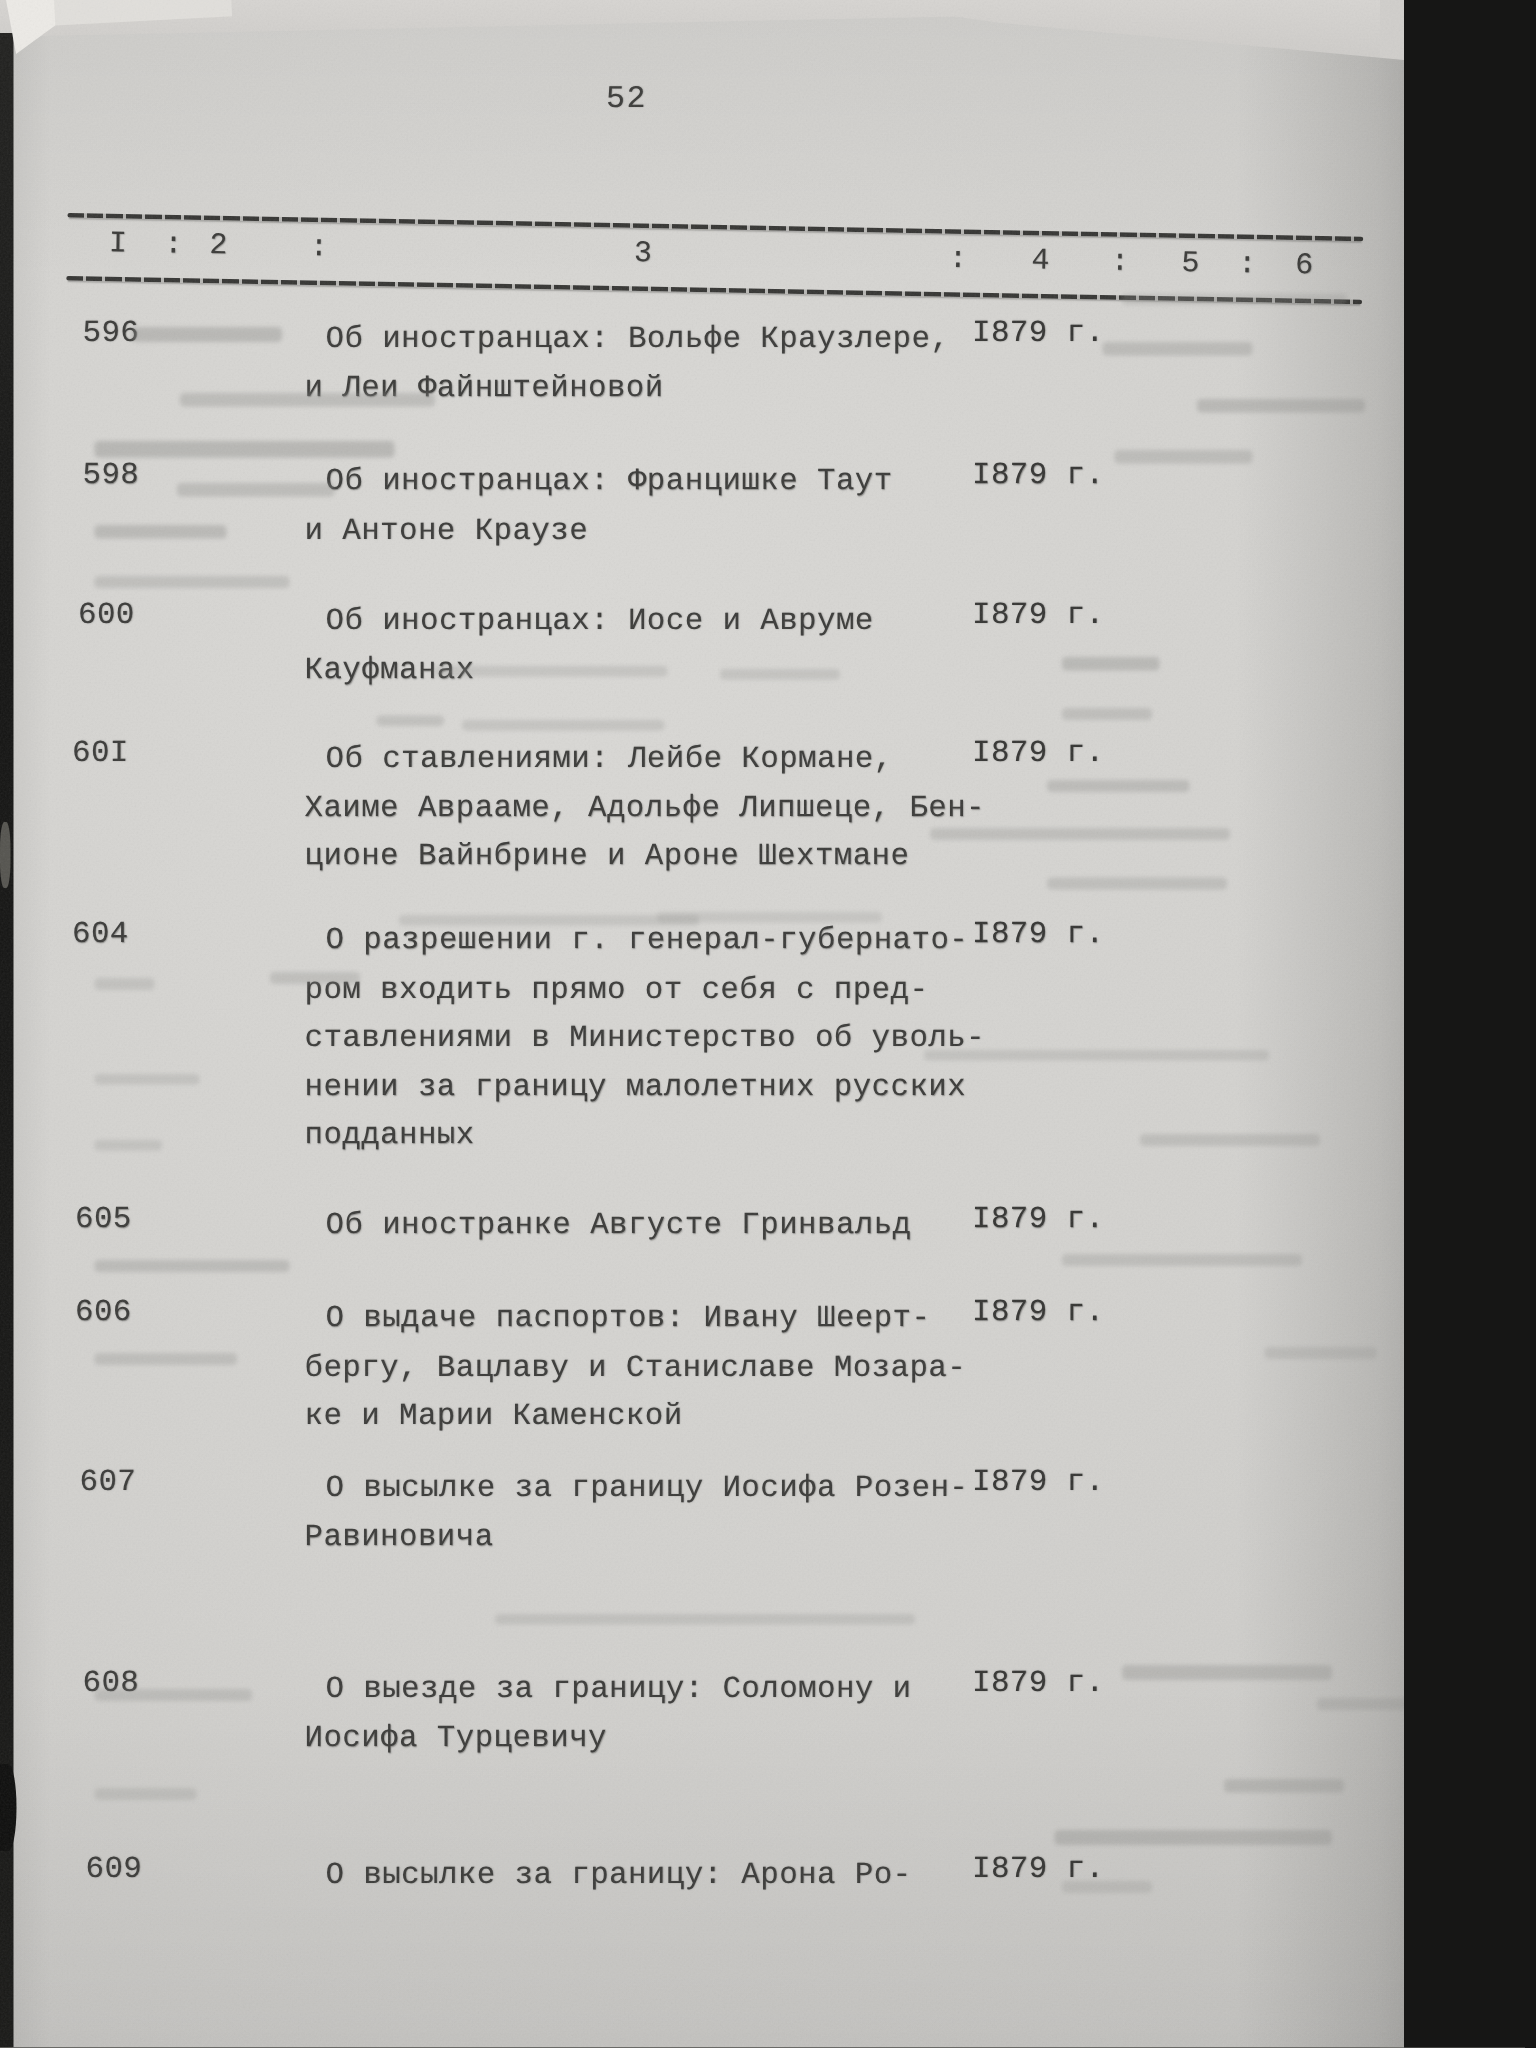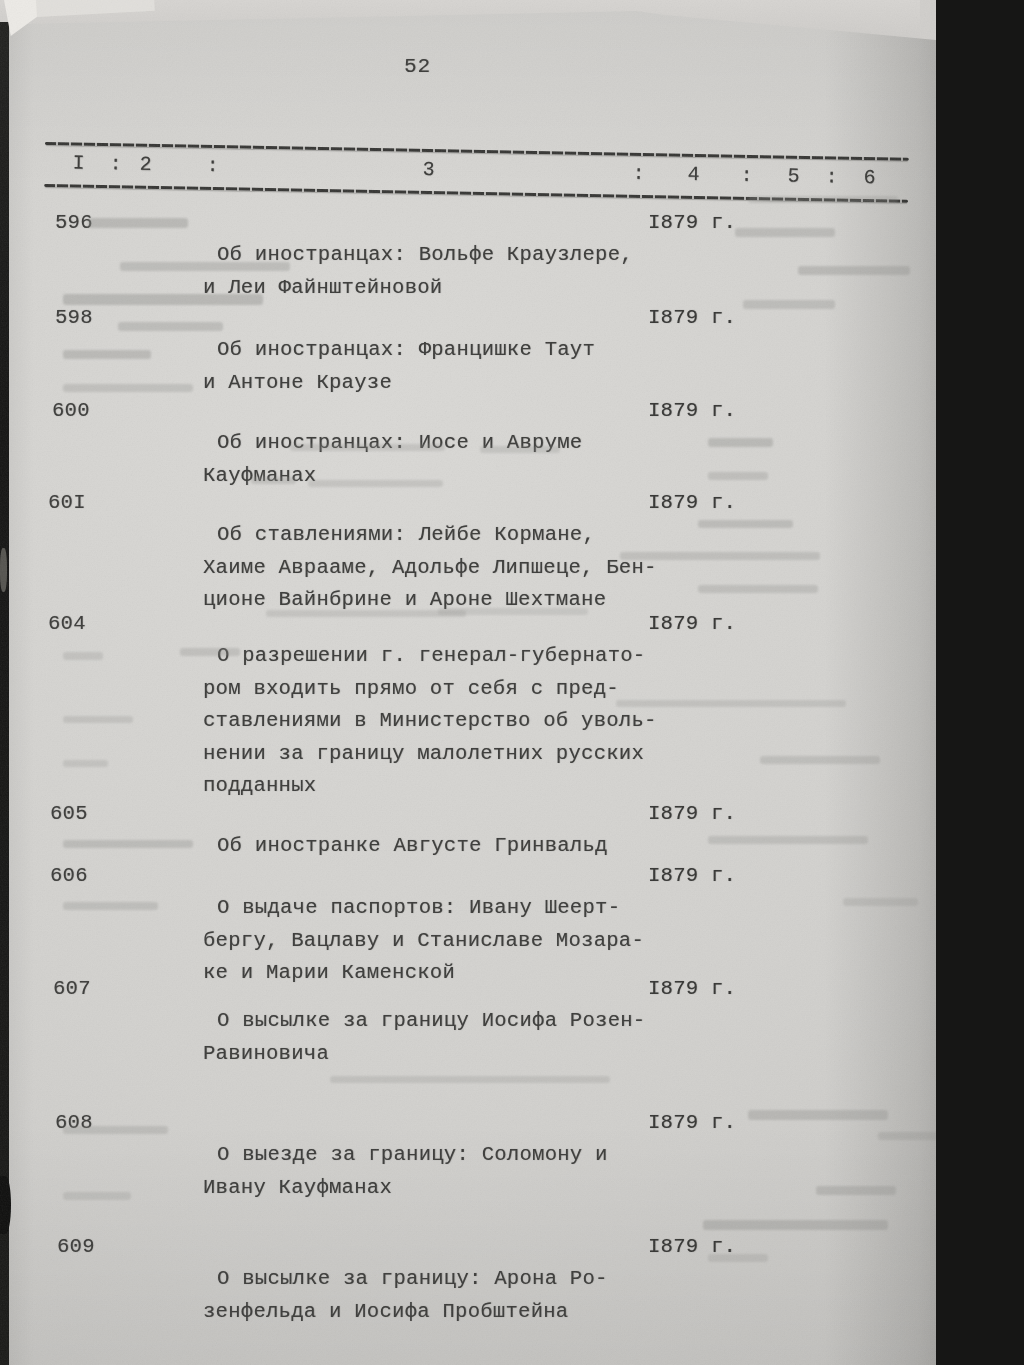--- a/index.html
+++ b/index.html
@@ -41,21 +41,21 @@
   .rule.bottom{top:42px;}
   .hcell{position:absolute;top:9px;font-size:20px;color:#3a3a38;
     text-shadow:.4px .4px .8px rgba(60,60,58,.45);}
   
   .entry{position:absolute;left:0;width:938px;}
   .entry .no{position:absolute;top:0;font-size:20.5px;letter-spacing:.3px;color:#3b3b39;
     text-shadow:.4px .4px .9px rgba(60,60,58,.5);}
   .entry .desc{position:absolute;left:195px;top:0;width:470px;color:#3b3b39;}
   .entry .desc .line{font-size:20.5px;line-height:32.6px;letter-spacing:.3px;white-space:pre;
     text-shadow:.4px .4px .9px rgba(60,60,58,.5);}
-  .entry .desc .line:first-child{text-indent:14px;margin-top:28px;}
+  .entry .desc .line:first-child{text-indent:14px;}
   .entry .year{position:absolute;left:640px;top:0;font-size:20.5px;letter-spacing:.3px;
     color:#353533;white-space:pre;text-shadow:.4px .4px .9px rgba(55,55,53,.55);text-align:center;}
   
   .smudge{position:absolute;background:#8e8e8b;filter:blur(1.3px);border-radius:3px;}
   
   .left-edge{position:absolute;left:0;top:22px;width:9px;height:1343px;
     background:linear-gradient(180deg,#21211f,#141413 30%,#191917);}
   .notch{position:absolute;border-radius:40%;}
   .tl-corner-a{position:absolute;left:4px;top:0;width:56px;height:36px;background:#eceae6;
     clip-path:polygon(0 0,100% 0,12% 100%);}
@@ -164,29 +164,28 @@
           <div class="desc">
             <div class="line">О высылке за границу Иосифа Розен-</div>
             <div class="line">Равиновича</div>
           </div>
           <span class="year">I879 г.</span>
         </div>
         <div class="entry" style="top: 1111px;">
           <span class="no" style="left: 47px;">608</span>
           <div class="desc">
             <div class="line">О выезде за границу: Соломону и</div>
-            <div class="line">Ивану Кауфманах</div>
+            <div class="line">Иосифа Турцевичу</div>
           </div>
           <span class="year">I879 г.</span>
         </div>
         <div class="entry" style="top: 1235px;">
           <span class="no" style="left: 49px;">609</span>
           <div class="desc">
             <div class="line">О высылке за границу: Арона Ро-</div>
-            <div class="line">зенфельда и Иосифа Пробштейна</div>
           </div>
           <span class="year">I879 г.</span>
         </div>
       </div>
     <div id="smudges">
         <div class="smudge" style="left: 80px; top: 218px; width: 100px; height: 10px; opacity: 0.4;"></div>
         <div class="smudge" style="left: 112px; top: 262px; width: 170px; height: 9px; opacity: 0.35;"></div>
         <div class="smudge" style="left: 55px; top: 294px; width: 200px; height: 11px; opacity: 0.42;"></div>
         <div class="smudge" style="left: 110px; top: 322px; width: 105px; height: 9px; opacity: 0.35;"></div>
         <div class="smudge" style="left: 55px; top: 350px; width: 88px; height: 9px; opacity: 0.38;"></div>

